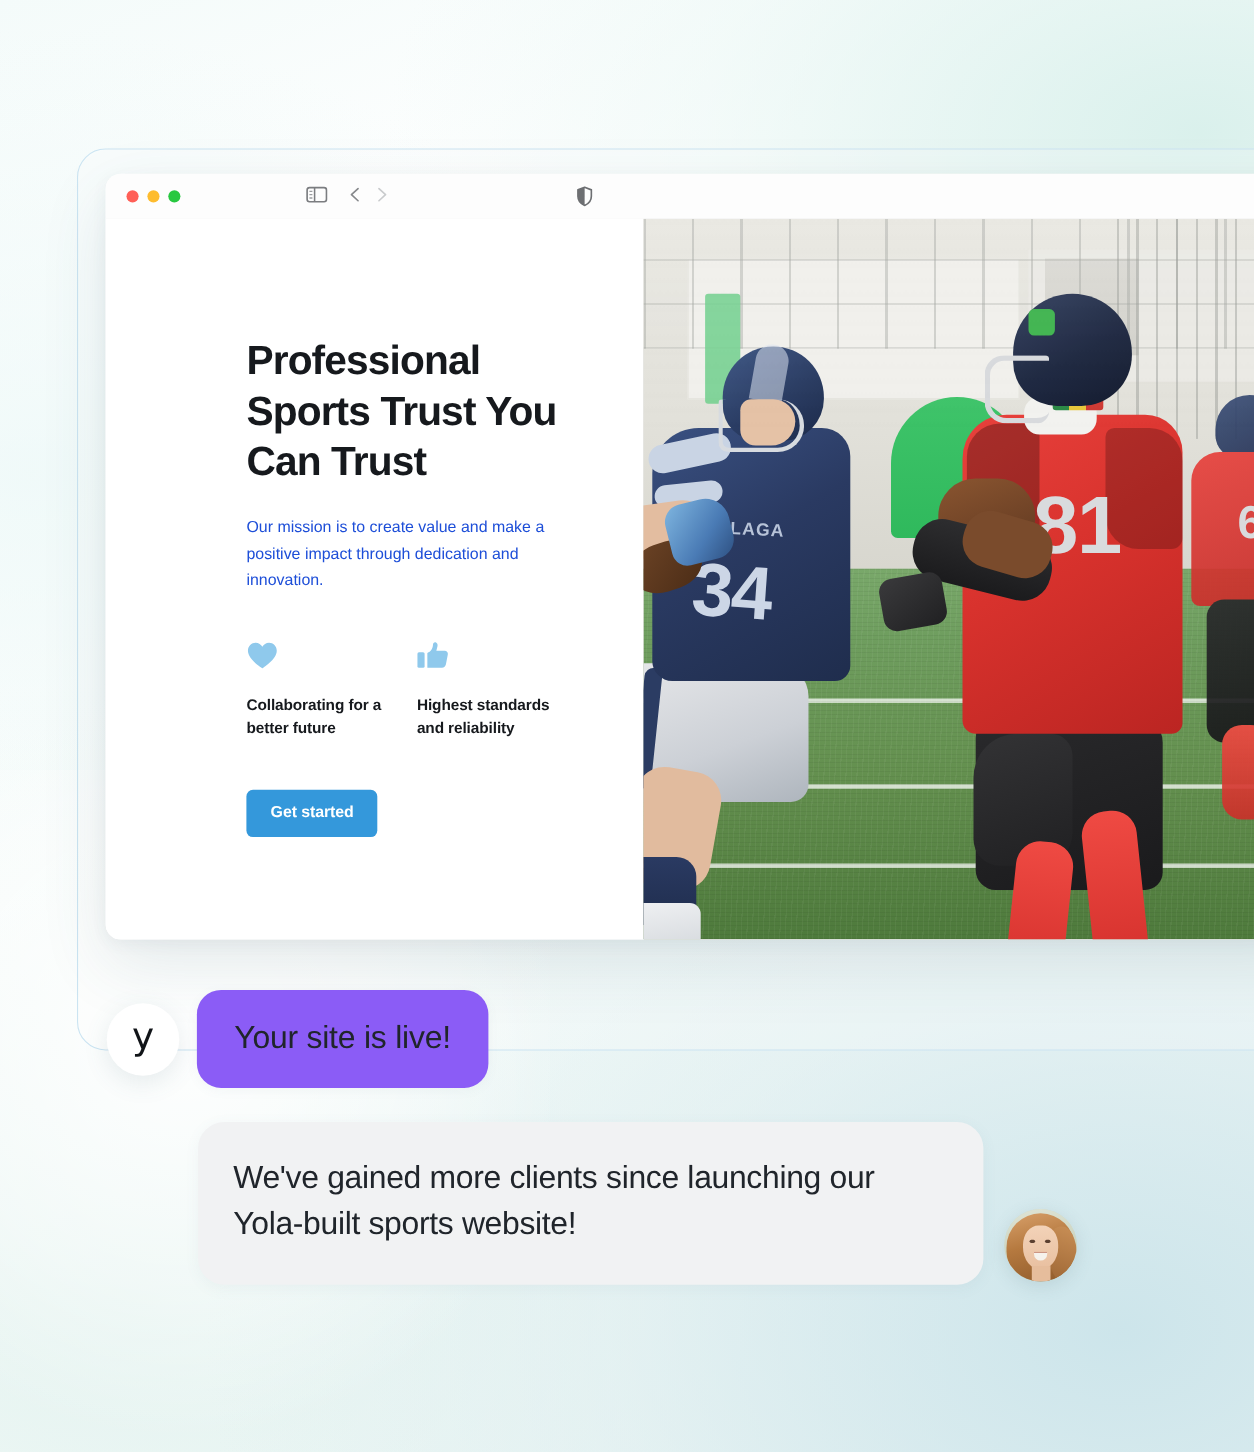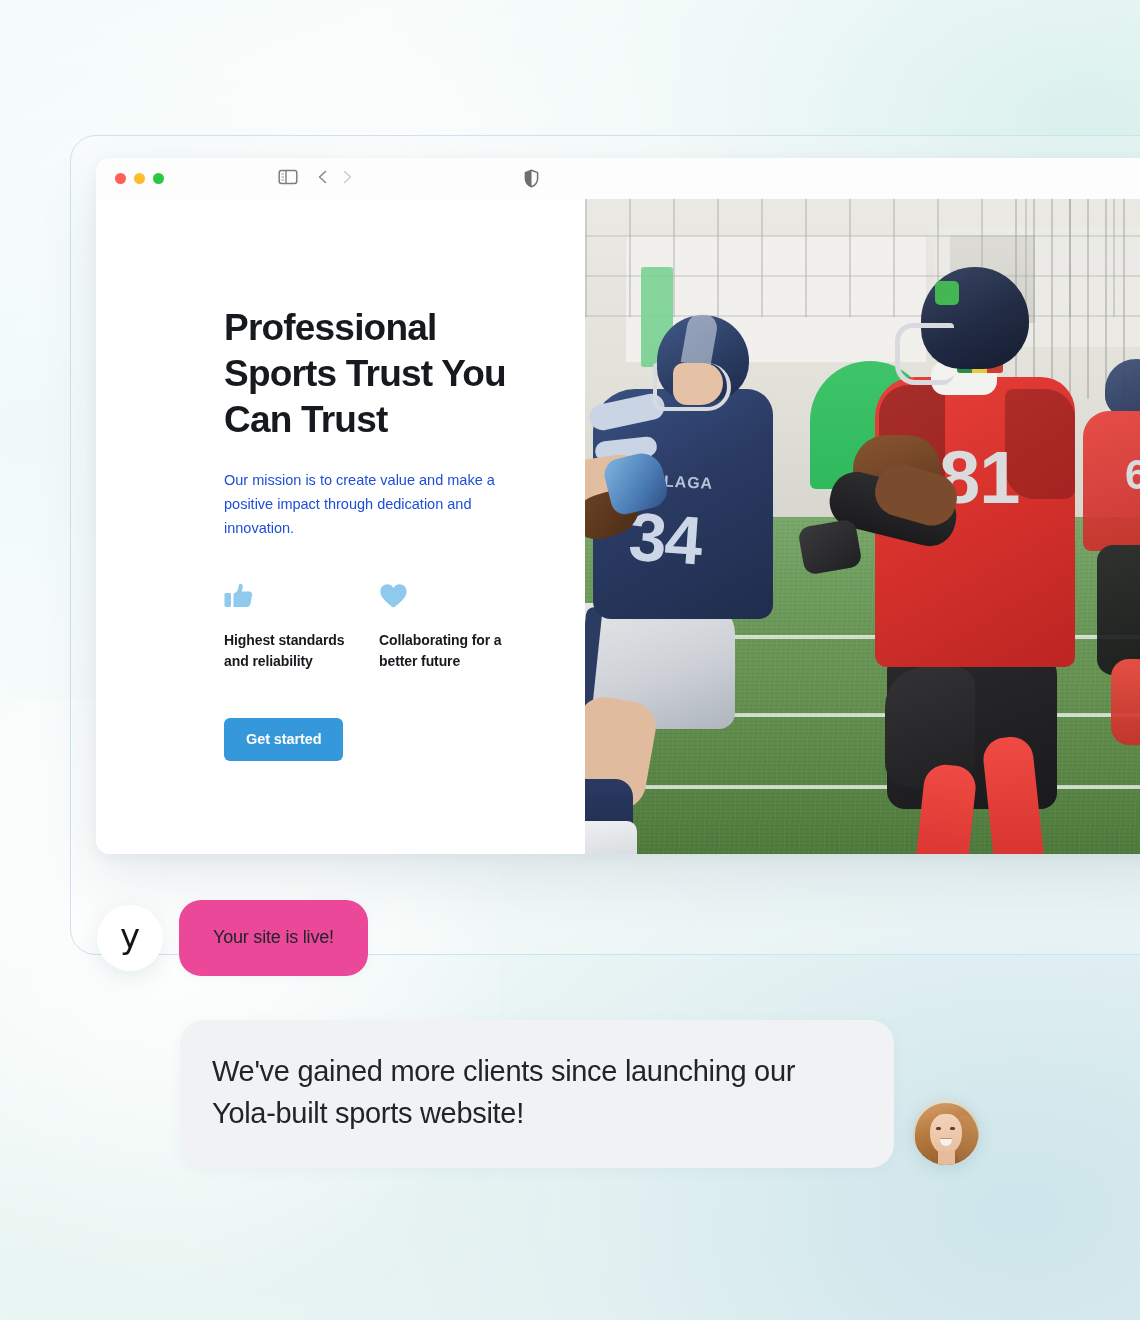--- a/index.html
+++ b/index.html
@@ -524,24 +524,24 @@
   #yola-mark {
     font-size: 34px;
     font-weight: 400;
     color: #111418;
     line-height: 1;
     font-family: "DejaVu Sans", sans-serif;
     margin-top: -3px;
   }
   #bubble-1 {
     margin-left: 16px;
-    background: #ec4899;
+    background: #8b5cf6;
     border-radius: 22px;
     padding: 26px 34px 27px 34px;
-    font-size: 18px;
+    font-size: 29px;
     color: #20252b;
     line-height: 1.25;
     letter-spacing: -0.2px;
     box-shadow: 0 2px 10px rgba(90,120,130,0.05);
   }
   #msg-row-2 {
     position: absolute;
     left: 180px;
     top: 120px;
     display: flex;
@@ -677,35 +677,35 @@
       <div id="hero-copy">
 
         <h1 id="hero-heading">Professional Sports Trust You Can Trust</h1>
 
         <p id="hero-subtext">Our mission is to create value and make a positive impact through dedication and innovation.</p>
 
         <div id="features">
 
           <div class="feature">
             <span class="feature-icon">
+              <svg width="29" height="28" viewBox="0 0 29 28">
+                <path d="M14.5 25.6 C14.5 25.6 1.4 17.6 1.4 9.6 C1.4 5.3 4.6 2.3 8.4 2.3 C11.1 2.3 13.4 3.8 14.5 6 C15.6 3.8 17.9 2.3 20.6 2.3 C24.4 2.3 27.6 5.3 27.6 9.6 C27.6 17.6 14.5 25.6 14.5 25.6 Z" fill="#8FC9EC"></path>
+              </svg>
+            </span>
+            <div class="feature-label">Collaborating for a better future</div>
+          </div>
+
+          <div class="feature">
+            <span class="feature-icon">
               <svg width="30" height="28" viewBox="0 0 30 28">
                 <rect x="0.5" y="11" width="6.5" height="14" rx="1.4" fill="#8FC9EC"></rect>
                 <path d="M9.5 25 V11.6 C12.6 10.6 14.6 7.4 14.6 4.2 C14.6 2.2 16.1 1.3 17.4 2 C18.6 2.6 19.1 4 18.7 5.6 L17.7 9.6 H25.2 C27.2 9.6 28.5 11.2 28.1 13 L26.4 21.9 C26.1 23.7 24.6 25 22.8 25 Z" fill="#8FC9EC"></path>
               </svg>
             </span>
             <div class="feature-label">Highest standards and reliability</div>
-          </div>
-
-          <div class="feature">
-            <span class="feature-icon">
-              <svg width="29" height="28" viewBox="0 0 29 28">
-                <path d="M14.5 25.6 C14.5 25.6 1.4 17.6 1.4 9.6 C1.4 5.3 4.6 2.3 8.4 2.3 C11.1 2.3 13.4 3.8 14.5 6 C15.6 3.8 17.9 2.3 20.6 2.3 C24.4 2.3 27.6 5.3 27.6 9.6 C27.6 17.6 14.5 25.6 14.5 25.6 Z" fill="#8FC9EC"></path>
-              </svg>
-            </span>
-            <div class="feature-label">Collaborating for a better future</div>
           </div>
 
         </div>
 
         <button id="cta-button">Get started</button>
 
       </div>
     </div>
 
     <div id="hero-photo">

